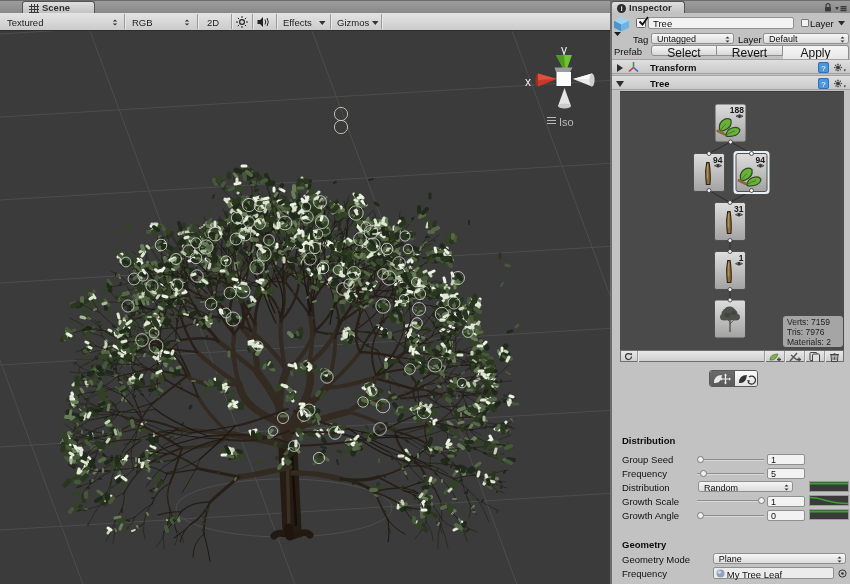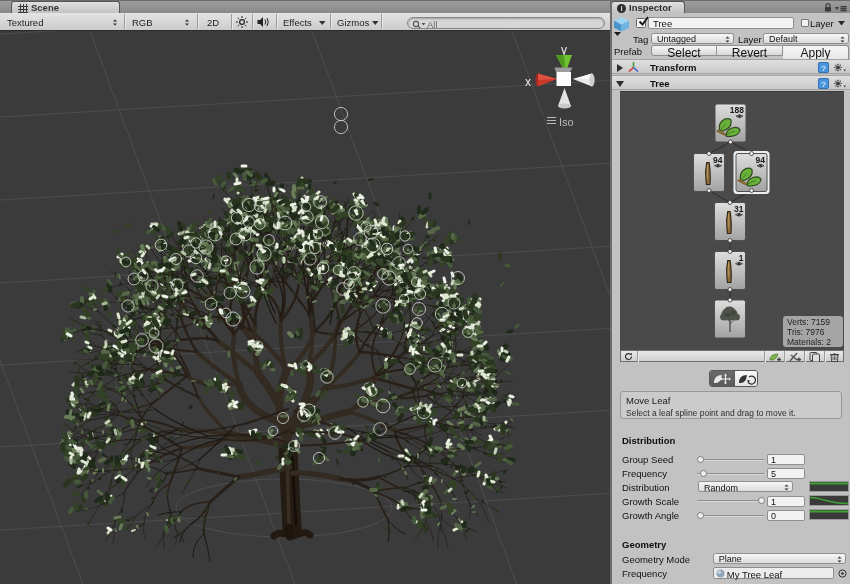--- a/index.html
+++ b/index.html
@@ -17,21 +17,21 @@
 .hdr { position:absolute; left:0; width:282px; height:15px; background:linear-gradient(#dfdfdf,#c9c9c9); border-top:1px solid #a2a2a2; border-bottom:1px solid #a2a2a2; }
 .hdr b { font-size:9.5px; color:#0e0e0e; position:absolute; left:38px; top:2px; }
 .slider-track { position:absolute; height:2px; background:#8e8e8e; border-bottom:1px solid #d8d8d8; }
 .knob { position:absolute; width:7px; height:7px; border-radius:50%; background:#efefef; border:1px solid #7a7a7a; }
 .curve { position:absolute; width:40px; height:11px; background:#3a3a3a; border:1px solid #9a9a9a; }
 .bold-h { position:absolute; font-size:9.5px; font-weight:bold; color:#0c0c0c; }
 </style></head>
 <body>
 
 <div class="tabbar" style="left:0;width:612px;"></div>
-<div class="tab" style="left:11px;width:109px;">
+<div class="tab" style="left:22px;width:73px;">
   <svg class="abs" style="left:6px;top:2px" width="10" height="10" viewBox="0 0 10 10">
       <g stroke="#3a3a3a" stroke-width="1" fill="none">
         <path d="M2.5 0v10M5.5 0v10M8.5 0v10M0 2.5h10M0 5.5h10M0 8.5h10"></path>
       </g>
     </svg>
   <span style="position:absolute;left:19px;font-size:9.5px;color:#333;">Scene</span>
 </div>
 
 <div id="stoolbar">
   <span class="tlabel" style="left:7px;">Textured</span>
@@ -61,28 +61,20 @@
   <span class="tlabel" style="left:283px;">Effects</span>
   <svg class="abs" style="left:319px;top:8px" width="7" height="4" viewBox="0 0 7 4">
       <path d="M0 0h6.5L3.25 4Z" fill="#333"></path>
     </svg>
   <div class="tsep" style="left:330px;"></div>
   <span class="tlabel" style="left:337px;">Gizmos</span>
   <svg class="abs" style="left:372px;top:8px" width="7" height="4" viewBox="0 0 7 4">
       <path d="M0 0h6.5L3.25 4Z" fill="#333"></path>
     </svg>
   <div class="tsep" style="left:381px;"></div>
-  <div class="abs" style="left:407px;top:4px;width:198px;height:12px;background:#d6d6d6;border:1px solid #878787;border-radius:7px;box-shadow:inset 0 1px 2px rgba(0,0,0,0.25);">
-    <svg class="abs" style="left:4px;top:1.5px" width="14" height="9" viewBox="0 0 14 9">
-        <circle cx="4" cy="4" r="2.6" fill="none" stroke="#555" stroke-width="1.1"></circle>
-        <path d="M6 6l2.2 2.2" stroke="#555" stroke-width="1.1"></path>
-        <path d="M9.5 3h4l-2 2.6Z" fill="#555"></path>
-      </svg>
-    <span class="abs" style="left:19px;top:0.5px;font-size:9.5px;color:#6d6d6d;">All</span>
-  </div>
 </div>
 
 <svg class="abs" style="left:0;top:31px;" width="612" height="553" viewBox="0 0 612 553">
   <rect width="612" height="553" fill="#3b3b3b"></rect>
   <g stroke="#4d4d4d" stroke-width="1">
     <path d="M0 3L611 -33.7"></path>
     <path d="M0 86L611 49.3"></path>
     <path d="M0 169L611 132.3"></path>
     <path d="M0 252L611 215.3"></path>
     <path d="M0 334L611 297.3"></path>
@@ -1651,24 +1643,20 @@
     </div>
     <div class="abs" style="left:24px;top:0;width:25px;height:15px;background:linear-gradient(#fafafa,#e2e2e2);border-left:1px solid #585858;">
       <svg class="abs" style="left:3px;top:2px" width="18" height="12" viewBox="0 0 18 12">
           <path d="M1 10Q1 2 9 2Q8 10 2.5 10Z" fill="#333"></path>
           <path d="M11 4a4 4 0 1 1 -1 5" fill="none" stroke="#333" stroke-width="1.3"></path>
           <path d="M9 7l1.5 3l1.5-2.5Z" fill="#333"></path>
         </svg>
     </div>
   </div>
 
-  <div class="abs" style="left:8px;top:391px;width:222px;height:28px;background:#cbcbcb;border:1px solid #989898;border-radius:3px;">
-    <span class="abs" style="left:5px;top:3px;font-size:9.5px;color:#1a1a1a;">Move Leaf</span>
-    <span class="abs" style="left:5px;top:15.5px;font-size:8.5px;color:#2e2e2e;">Select a leaf spline point and drag to move it.</span>
-  </div>
 
   <span class="bold-h" style="left:10px;top:434.5px;">Distribution</span>
 
   <span class="lbl" style="left:10px;top:453.5px;">Group Seed</span>
   <div class="slider-track" style="left:85px;top:458.5px;width:67px;"></div>
   <div class="knob" style="left:85px;top:455.9px;"></div>
   <div class="fld" style="left:155px;top:453.5px;width:38px;height:11px;">
       <span style="position:absolute;left:3px;top:0px;">1</span>
     </div>
 

